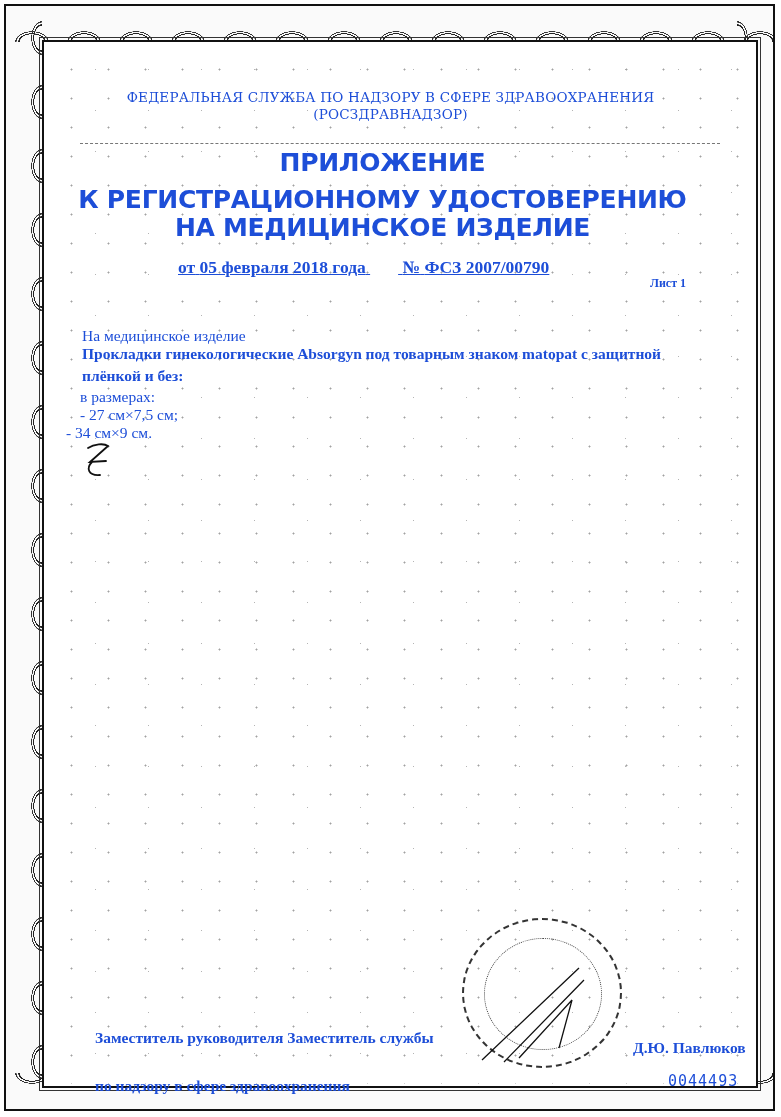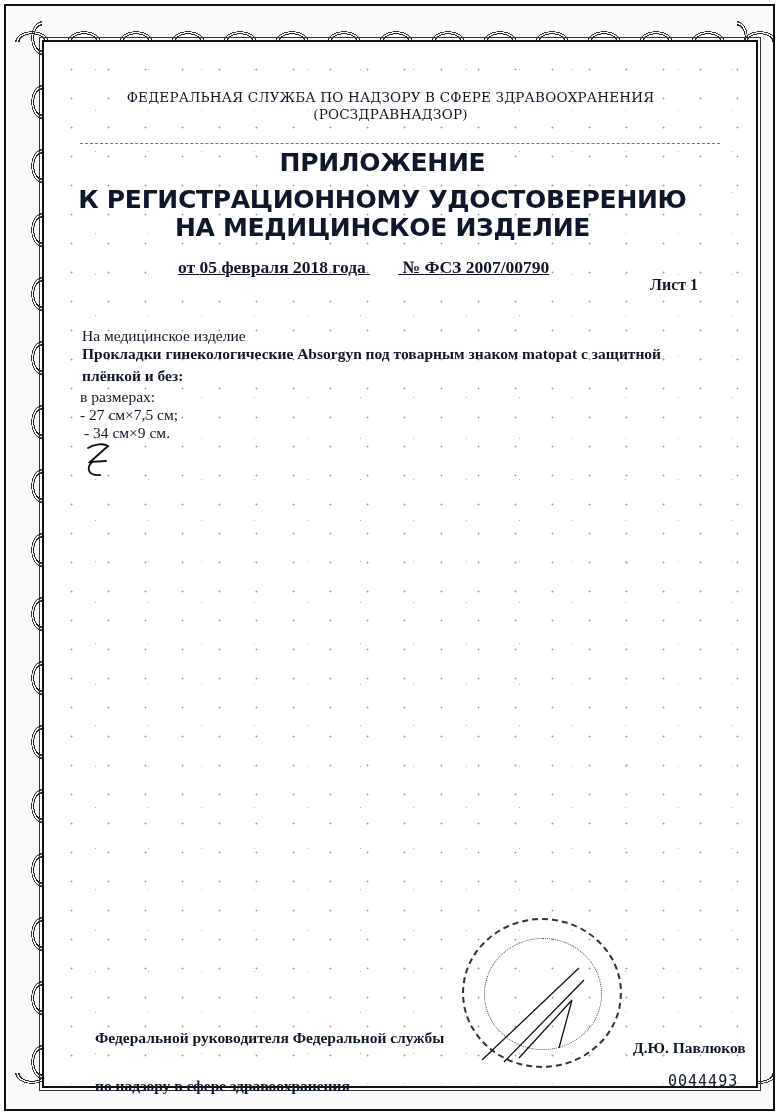--- a/index.html
+++ b/index.html
@@ -26,21 +26,21 @@
       position: absolute; left: 46px; top: 44px; width: 708px; height: 1040px;
       background-image:
         radial-gradient(circle, #555 0.8px, transparent 1.2px),
         radial-gradient(circle, #777 0.6px, transparent 1px);
       background-size: 37px 29px, 53px 41px;
       background-position: 7px 11px, 23px 5px;
       opacity: 0.55;
       pointer-events: none;
     }
 
-    .t { position: absolute; color: #0f172a; white-space: nowrap; }
+    .t { position: absolute; color: #1d4ed8; white-space: nowrap; }
     .agency {
       font-family: "DejaVu Serif", serif; font-size: 13.5px; letter-spacing: 0.2px;
       left: 0; width: 781px; text-align: center;
     }
     .divider { position: absolute; left: 80px; width: 640px; top: 143px; border-top: 1px dashed #777; }
     .title {
       font-family: "DejaVu Sans", sans-serif; font-weight: bold; font-size: 25px;
       left: 0; width: 765px; text-align: center; letter-spacing: -0.3px;
     }
     .dateline {
@@ -77,37 +77,37 @@
 <div class="t title" style="top:185px;">К РЕГИСТРАЦИОННОМУ УДОСТОВЕРЕНИЮ</div>
 <div class="t title" style="top:213px;">НА МЕДИЦИНСКОЕ ИЗДЕЛИЕ</div>
 
 <div class="t dateline" style="top:257px; left:178px;text-decoration:underline;">
   <span>от</span>
   <span>05 февраля 2018 года</span>
   <span style="display:inline-block; width:28px;"></span>
   <span>№</span>
   <span>ФСЗ 2007/00790</span>
 </div>
-<div class="t dateline" style="top:276px; left:650px; font-size:16px;text-align:center;">Лист 1</div>
+<div class="t dateline" style="top:276px; left:650px; font-size:12px;text-align:center;">Лист 1</div>
 
 <div class="t body-text" style="top:327px; left:82px;">На медицинское изделие</div>
 <div class="t body-text bold" style="top:345px; left:82px;">Прокладки гинекологические Absorgyn под товарным знаком matopat с защитной</div>
 <div class="t body-text bold" style="top:367px; left:82px;text-align:center;">плёнкой и без:</div>
 <div class="t body-text" style="top:388px; left:80px;">в размерах:</div>
 <div class="t body-text" style="top:406px; left:80px;">- 27 см×7,5 см;</div>
-<div class="t body-text" style="top:424px; left:84px;">- 34 см×9 см.</div>
+<div class="t body-text" style="top:424px; left:66px;">- 34 см×9 см.</div>
 
 <svg class="scribble" width="34" height="40" viewBox="0 0 34 40">
   <path d="M6 8 C12 4, 22 3, 26 6 L8 22 L24 21 M10 22 C4 28, 6 36, 18 35" fill="none" stroke="#111" stroke-width="1.8" stroke-linecap="round"></path>
 </svg>
 
 <div class="stamp">
   <div class="stamp-inner"></div>
   <svg width="160" height="150" viewBox="0 0 160 150">
     <path d="M18 140 L115 48 M40 142 L120 60 M55 138 L108 80 L95 128" fill="none" stroke="#111" stroke-width="1.3"></path>
   </svg>
 </div>
 
-<div class="t sig" style="top:1029px; left:95px;">Федеральной руководителя Федеральной службы</div>
+<div class="t sig" style="top:1029px; left:95px;">Заместитель руководителя Заместитель службы</div>
 <div class="t sig" style="top:1047px; left:95px;margin-top:30px;">по надзору в сфере здравоохранения</div>
 <div class="t sig" style="top:1039px; left:605px;margin-left:28px;">Д.Ю. Павлюков</div>
 
 <div class="t serial" style="top:1072px; left:668px;">0044493</div>
 
 </body></html>

